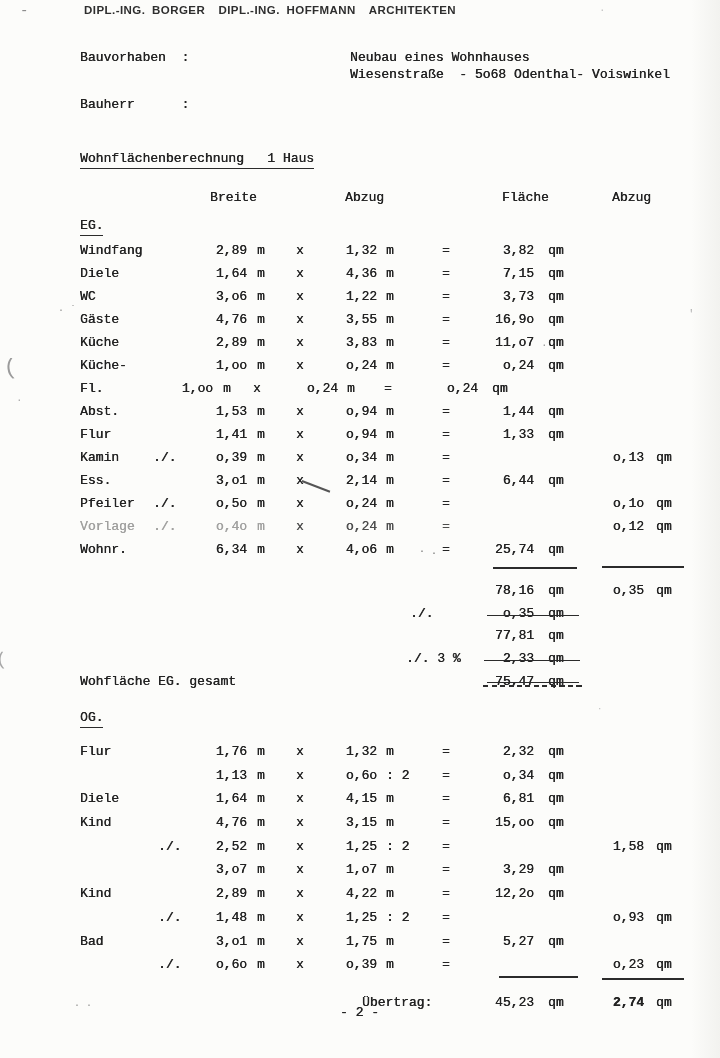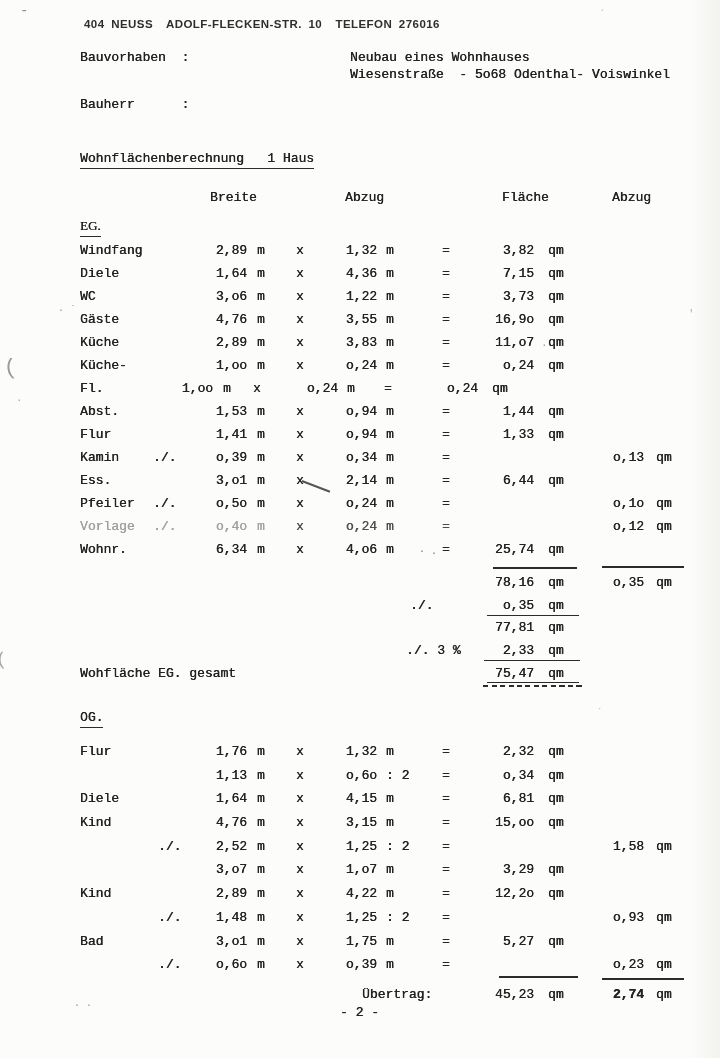--- a/index.html
+++ b/index.html
@@ -26,56 +26,56 @@
   .c-x{padding-left:6px;}
   .c-u2{padding-left:9px;white-space:pre;}
   .c-eq{padding-left:7px;}
   .c-qm1{padding-left:14px;}
   .c-qm2{padding-left:12px;}
   .eg .c-neg{padding-left:3px;}
   .og .c-neg{padding-left:8px;}
   .trow.faded .c-label,.trow.faded .c-neg,.trow.faded .c-breite,.trow.faded .c-m1{opacity:.42;}
   .trow.faded .c-x,.trow.faded .c-tiefe,.trow.faded .c-u2,.trow.faded .c-eq{opacity:.8;}
   
-  .srow{position:absolute;left:0;width:704px;height:16px;line-height:16px;}
+  .srow{position:absolute;left:0;width:704px;height:16px;line-height:16px;margin-top:8px;}
   .sv{position:absolute;left:478px;width:56px;text-align:right;}
   .sq{position:absolute;left:548px;}
   .sav{position:absolute;left:598px;width:46px;text-align:right;}
   .saq{position:absolute;left:656px;}
   .sneg{position:absolute;left:410px;}
   .sneg3{position:absolute;left:406px;}
   .slabel{position:absolute;left:80px;}
   .scarry{position:absolute;left:362px;}
   .bold{font-weight:700;}
   .hline{position:absolute;background:#2b2b2b;height:1.5px;}
   .dashline{position:absolute;height:2.4px;
     background:repeating-linear-gradient(90deg,#2b2b2b 0 5px,transparent 5px 8.5px);}
   .artifact{position:absolute;color:#999;}
   .stroke-mark{position:absolute;height:1.6px;transform-origin:left center;}
 </style>
 </head>
 <body>
 
 <div class="page">
 
-  <div class="abs lh" style="left:84px;top:18px;">404 NEUSS  ADOLF-FLECKEN-STR. 10  TELEFON 276016</div>
+  <div class="abs lh" style="left:84px;top:4px;">DIPL.-ING. BORGER  DIPL.-ING. HOFFMANN  ARCHITEKTEN</div>
 
   <div class="abs tw" style="left:80px;top:50px;">Bauvorhaben  :</div>
   <div class="abs tw" style="left:350px;top:50px;">Neubau eines Wohnhauses</div>
   <div class="abs tw" style="left:350px;top:67px;">Wiesenstraße  - 5o68 Odenthal- Voiswinkel</div>
   <div class="abs tw" style="left:80px;top:97px;text-align:center;">Bauherr      :</div>
 
   <div class="abs tw underlined" style="left:80px;top:151px;">Wohnflächenberechnung   1 Haus</div>
 
   <div class="abs tw" style="left:210px;top:190px;">Breite</div>
   <div class="abs tw" style="left:345px;top:190px;">Abzug</div>
   <div class="abs tw" style="left:502px;top:190px;">Fläche</div>
   <div class="abs tw" style="left:612px;top:190px;">Abzug</div>
 
-  <div class="abs tw underlined" style="left:80px;top:218px;font-family:Liberation Serif, serif;">EG.</div>
+  <div class="abs tw underlined" style="left:80px;top:218px;">EG.</div>
   <div class="dimtable tw eg" id="eg-table" style="top:239px;">
       <div class="trow">
         <span class="c-label">Windfang</span>
         <span class="c-neg"></span>
         <span class="c-breite">2,89</span>
         <span class="c-m1">m</span>
         <span class="c-x">x</span>
         <span class="c-tiefe">1,32</span>
         <span class="c-u2">m</span>
         <span class="c-eq">=</span>

